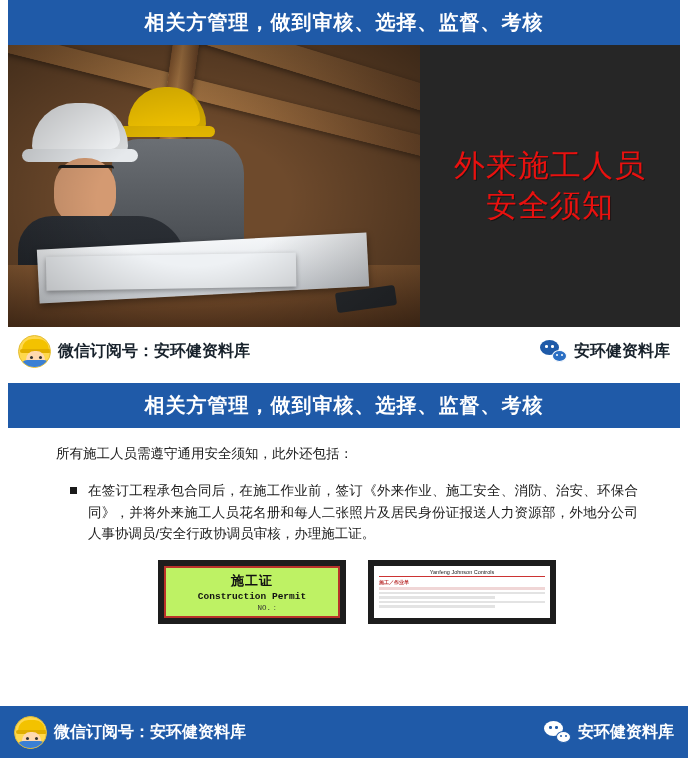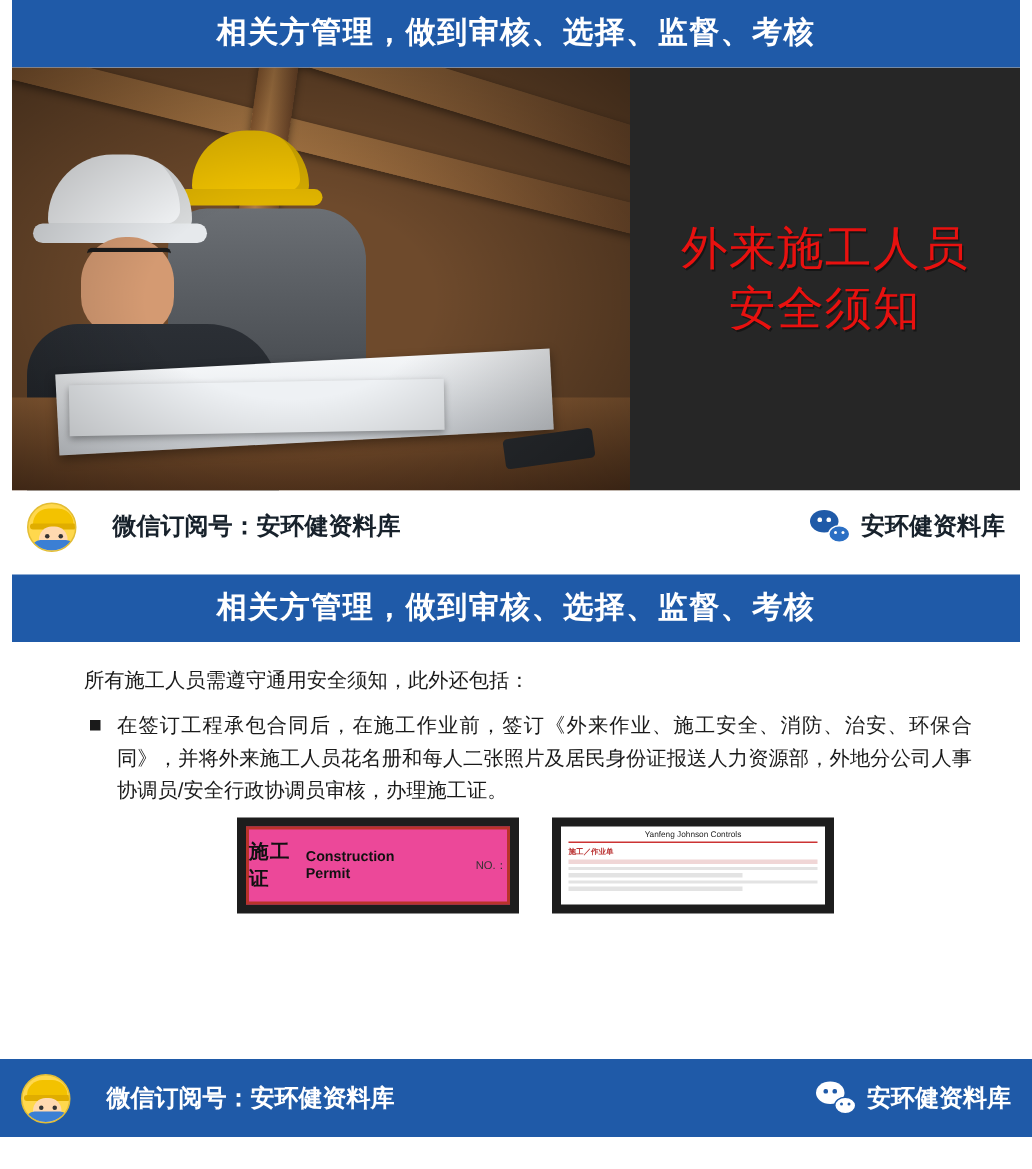--- a/index.html
+++ b/index.html
@@ -156,21 +156,21 @@
 
   
   .acct-bar {
     height: 48px;
     background: #ffffff;
     display: flex;
     align-items: center;
     justify-content: space-between;
     padding: 0 10px;
   }
-  .acct-left { display: flex; align-items: center; gap: 24px; }
+  .acct-left { display: flex; align-items: center; gap: 7px; }
   .acct-right { display: flex; align-items: center; gap: 7px; }
   .acct-text { font-size: 16px; font-weight: bold; color: #17212b; }
 
   
   .avatar {
     width: 33px; height: 33px; border-radius: 50%;
     background: #ffd84d;
     position: relative;
     border: 1px solid #e3bd34;
     overflow: hidden;
@@ -229,21 +229,21 @@
     font-weight: bold;
     color: #1a1a1a;
     margin: 2px 0 14px 4px;
   }
   .s2-intro {
     font-size: 13.5px;
     color: #1a1a1a;
     margin: 0 0 9px 22px;
     line-height: 1.5;
   }
-  ul.bullets { list-style: none; margin: 6px; padding: 0 0 0 20px; }
+  ul.bullets { list-style: none; margin: 16px; padding: 0 0 0 20px; }
   ul.bullets li {
     position: relative;
     padding-left: 18px;
     margin-bottom: 8px;
     font-size: 13.5px;
     line-height: 1.58;
     color: #1a1a1a;
     text-align: justify;
   }
   ul.bullets li::before {
@@ -255,25 +255,26 @@
   }
 
   
   .permits { display: flex; gap: 22px; justify-content: center; margin: 6px 0 6px 26px; }
   .permit-card {
     background: #1d1d1d;
     padding: 6px;
     width: 188px;
   }
   .permit-inner {
-    background: #ec4899;
+    background: #bef264;
     border: 2px solid #b9332a;
     height: 52px;
-    display: flex; align-items: center; justify-content: center;
+    display: flex; flex-direction: column; align-items: center; justify-content: center;
     gap: 1px;
+    font-family: Liberation Mono, monospace;
   }
   .permit-cn { font-size: 13px; font-weight: bold; color: #111; letter-spacing: 1px; }
   .permit-en { font-size: 9.5px; font-weight: bold; color: #111; }
   .permit-no { font-size: 7.5px; color: #333; padding-left: 32px; }
 
   .permit-card2 .permit-inner2 {
     background: #ffffff;
     height: 52px;
     padding: 3px 5px;
     display: flex; flex-direction: column; gap: 2px;

